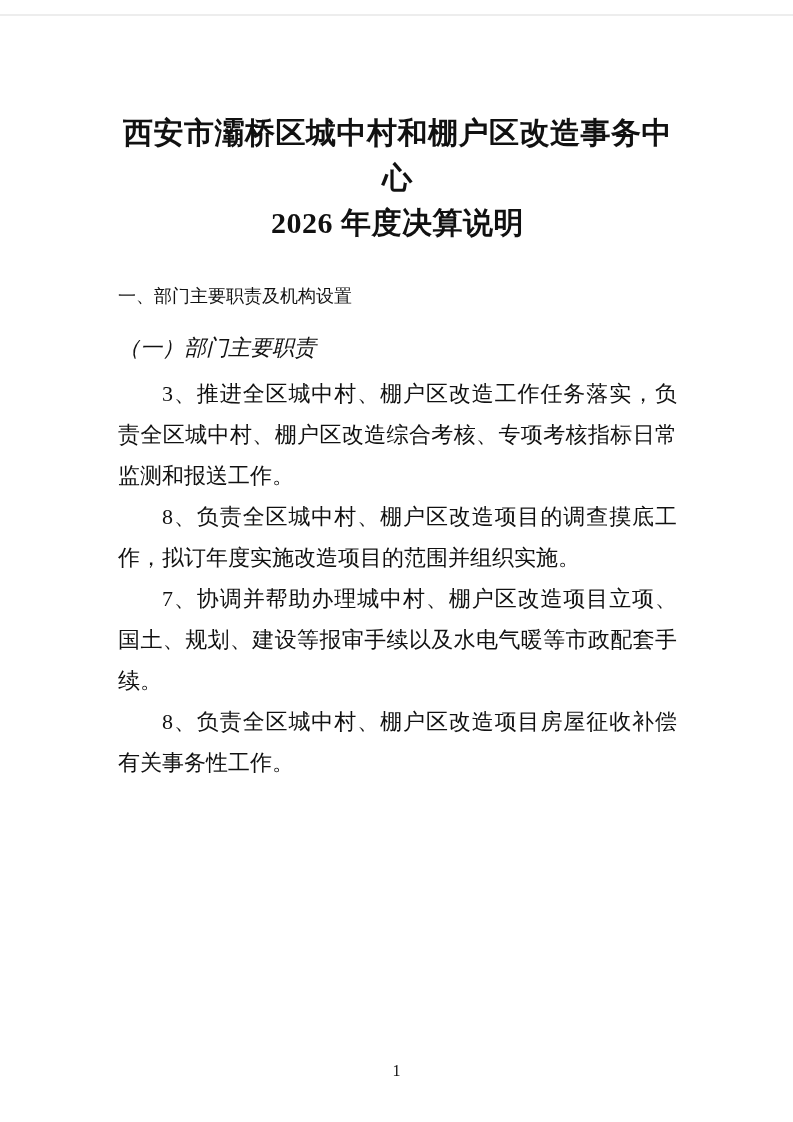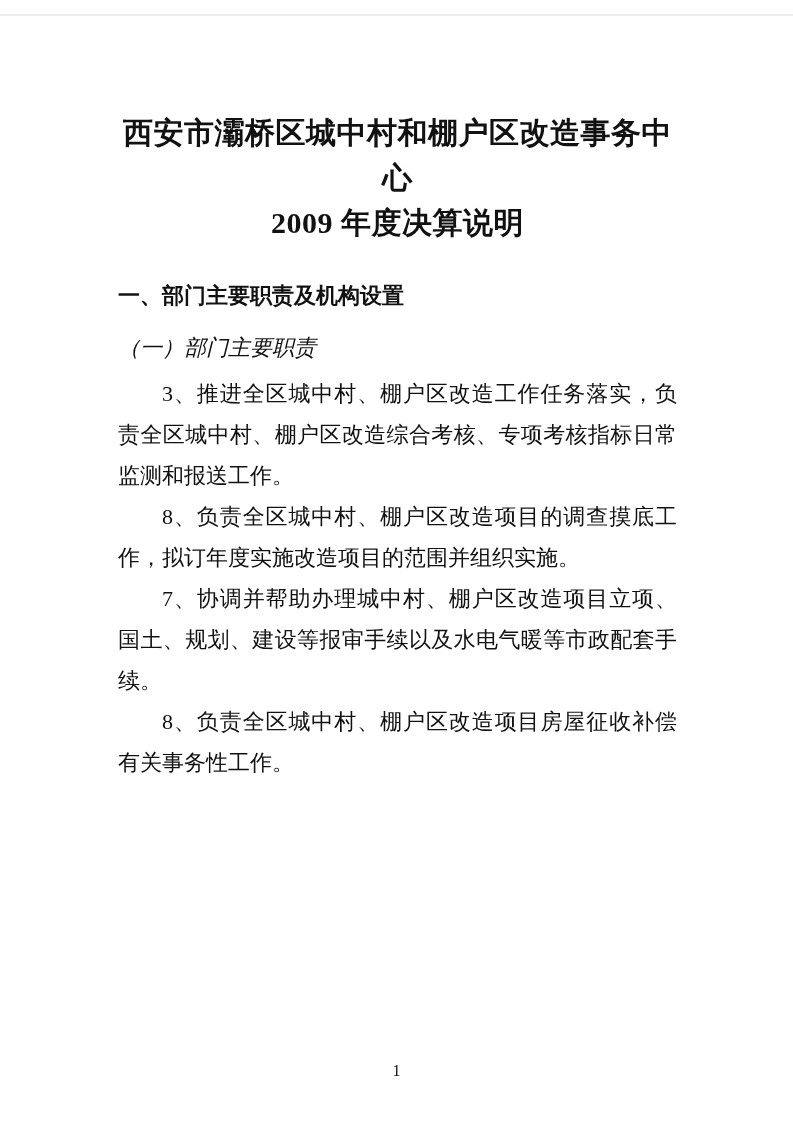--- a/index.html
+++ b/index.html
@@ -19,22 +19,22 @@
     padding: 94px 116px 0 118px;
   }
   .doc-title {
     text-align: center;
     font-weight: bold;
     font-size: 30px;
     line-height: 45px;
     letter-spacing: 0.5px;
   }
   .section-heading {
-    font-weight: bold;
-    font-size: 22px;
+    font-weight: normal;
+    font-size: 18px;
     line-height: 30px;
     margin-top: 36px;
   }
   .subsection-heading {
     font-size: 22px;
     line-height: 30px;
     margin-top: 22px;
     font-style: italic;
   }
   .paragraphs {
@@ -57,21 +57,21 @@
     font-family: "Liberation Serif", "DejaVu Serif", serif;
   }
 </style>
 </head>
 <body>
 
 <div class="page">
   <div class="content">
     <div class="doc-title">
       <div>西安市灞桥区城中村和棚户区改造事务中心</div>
-      <div>2009 年度决算说明</div>
+      <div>2026 年度决算说明</div>
     </div>
     <div class="section-heading">一、部门主要职责及机构设置</div>
     <div class="subsection-heading">（一）部门主要职责</div>
     <div class="paragraphs">
       <p>3、推进全区城中村、棚户区改造工作任务落实，负责全区城中村、棚户区改造综合考核、专项考核指标日常监测和报送工作。</p>
       <p>8、负责全区城中村、棚户区改造项目的调查摸底工作，拟订年度实施改造项目的范围并组织实施。</p>
       <p>7、协调并帮助办理城中村、棚户区改造项目立项、国土、规划、建设等报审手续以及水电气暖等市政配套手续。</p>
       <p>8、负责全区城中村、棚户区改造项目房屋征收补偿有关事务性工作。</p>
     </div>
   </div>

